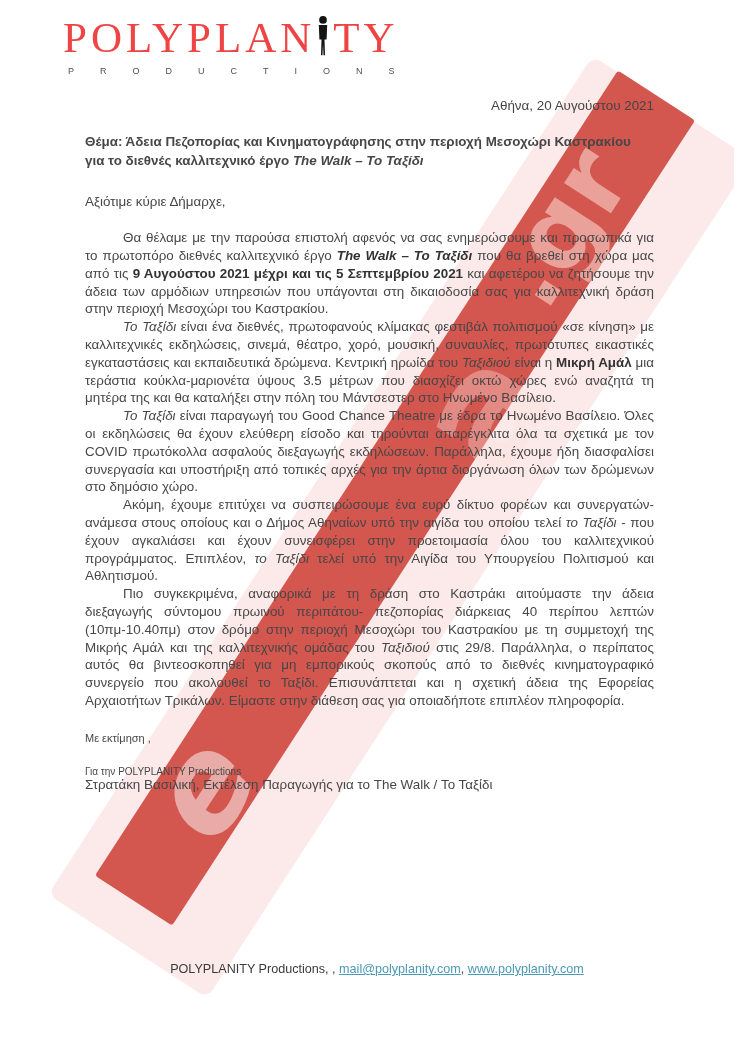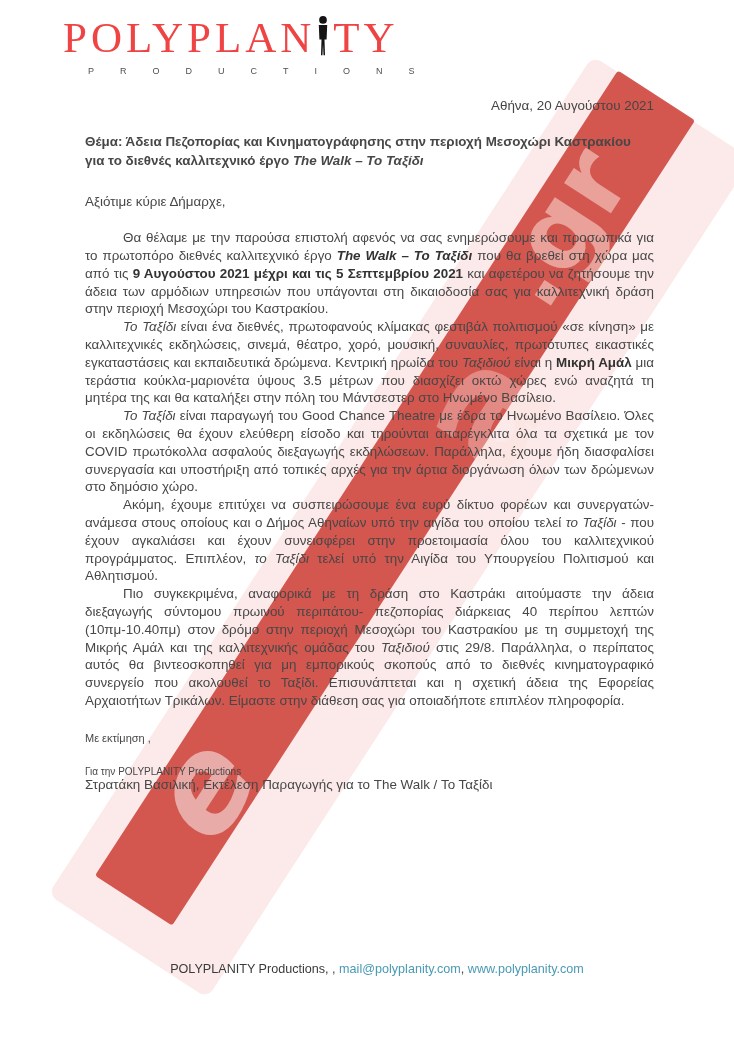--- a/index.html
+++ b/index.html
@@ -42,21 +42,21 @@
   .logo{margin:14px 0 0 -22px;}
   .logo-word{
     display:flex;align-items:flex-end;
     font-family:"Liberation Serif",serif;
     font-size:43px;letter-spacing:4px;line-height:1.1;
     color:#ef4444;
   }
   .logo-man{width:14px;height:44px;margin:0 3px 3px 1px;fill:#141414;flex:none;}
   .logo-sub{
     margin-top:5px;padding-left:5px;
-    font-size:9px;letter-spacing:26px;color:#4f4f4f;margin-left:20px;
+    font-size:9px;letter-spacing:26px;color:#4f4f4f;
   }
   .date{margin-top:22px;text-align:right;font-size:13.4px;color:#454545;}
   p{margin:0;}
   .subject{margin-top:20px;font-size:13.4px;line-height:18.5px;font-weight:bold;}
   .toline{margin-top:22px;font-size:13.4px;}
   .salutation{margin-top:24px;font-size:13.4px;}
   .body-p{
     font-size:13.4px;line-height:17.8px;
     text-align:justify;text-indent:38px;
   }
@@ -66,21 +66,21 @@
   .rich .i{font-style:italic;}
   .close-1{margin-top:22px;font-size:11px;}
   .close-2{margin-top:22px;font-size:10px;}
   .close-3{font-size:13.4px;}
   
   .footer{
     position:absolute;left:0;right:0;top:962px;z-index:1;
     text-align:center;font-size:12.6px;color:#4a4a4a;
   }
   .f-co{font-weight:normal;color:#3a3a3a;margin-left:20px;}
-  .f-link{color:#4a9ab5;cursor:pointer;}
+  .f-link{color:#4a9ab5;text-decoration:underline;cursor:pointer;}
 </style>
 </head>
 <body>
 
 <div class="page">
 
   <div class="watermark">
     <div class="wm-halo"></div>
     <div class="wm-band">
       <span class="wm-e">e</span>

